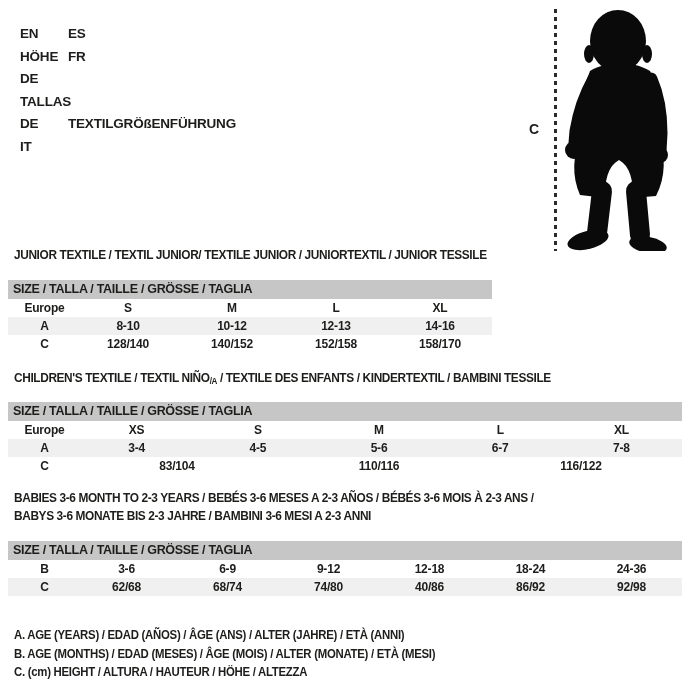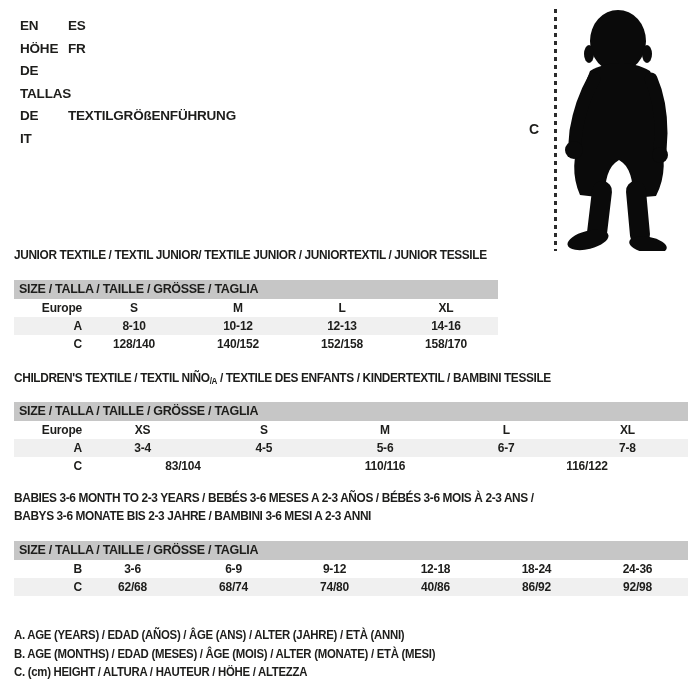--- a/index.html
+++ b/index.html
@@ -1,39 +1,39 @@
 <!DOCTYPE html>
 <html><head>
 <meta charset="utf-8">
 <style>
   html,body{margin:0;padding:0;background:#fff;}
   #canvas{
     position:relative;width:700px;height:700px;background:#ffffff;overflow:hidden;
     font-family:"Liberation Sans",sans-serif;color:#1d1d1b;font-weight:bold;
   }
   
-  .lang-list{position:absolute;left:20px;top:15px;display:grid;grid-template-columns:48px auto;
+  .lang-list{position:absolute;left:20px;top:23px;display:grid;grid-template-columns:48px auto;
     font-size:13.5px;line-height:22.5px;letter-spacing:-0.2px;}
   
   .figure{position:absolute;left:525px;top:5px;width:175px;height:250px;}
   .dash-line{position:absolute;left:29px;top:4px;width:3px;height:242px;
     background:repeating-linear-gradient(to bottom,#2b2b2b 0 4px,transparent 4px 8px);}
   .c-label{position:absolute;left:4px;top:116px;font-size:14px;}
   .figure svg{position:absolute;left:36px;top:0px;}
   
   .sec-title{position:absolute;left:14px;font-size:12.5px;letter-spacing:-0.4px;
     transform:scaleX(0.95);transform-origin:0 50%;white-space:nowrap;}
   .sec-title .subsm{font-size:8.5px;vertical-align:-2px;}
   
-  .tbl{position:absolute;left:14px;}
+  .tbl{position:absolute;left:8px;}
   .tbl .hdr{background:#c6c6c6;height:19px;line-height:19px;padding-left:5px;
     font-size:12.5px;letter-spacing:-0.3px;}
   .tbl .row{display:flex;height:18px;line-height:18px;font-size:12px;letter-spacing:-0.2px;}
   .tbl .row.striped{background:#f0f0f0;}
-  .tbl .lbl{width:68px;padding-left:5px;box-sizing:border-box;text-align:right;}
+  .tbl .lbl{width:68px;padding-left:5px;box-sizing:border-box;text-align:center;}
   .tbl .cell{flex:1;text-align:center;}
   
   .legend{position:absolute;left:14px;top:626px;font-size:12px;line-height:18.5px;
     letter-spacing:-0.3px;transform:scaleX(0.95);transform-origin:0 0;white-space:nowrap;}
 </style>
 </head>
 <body>
 
 <div id="canvas">
 

